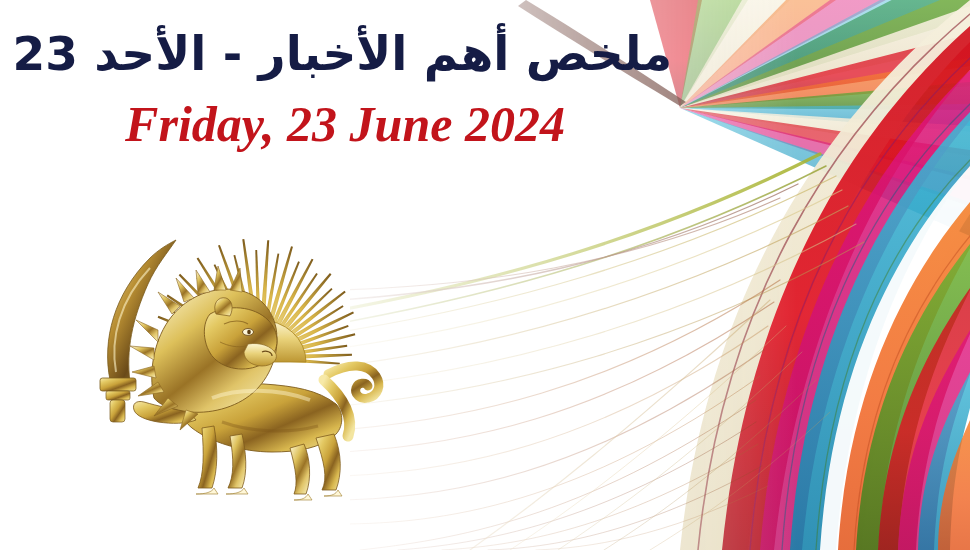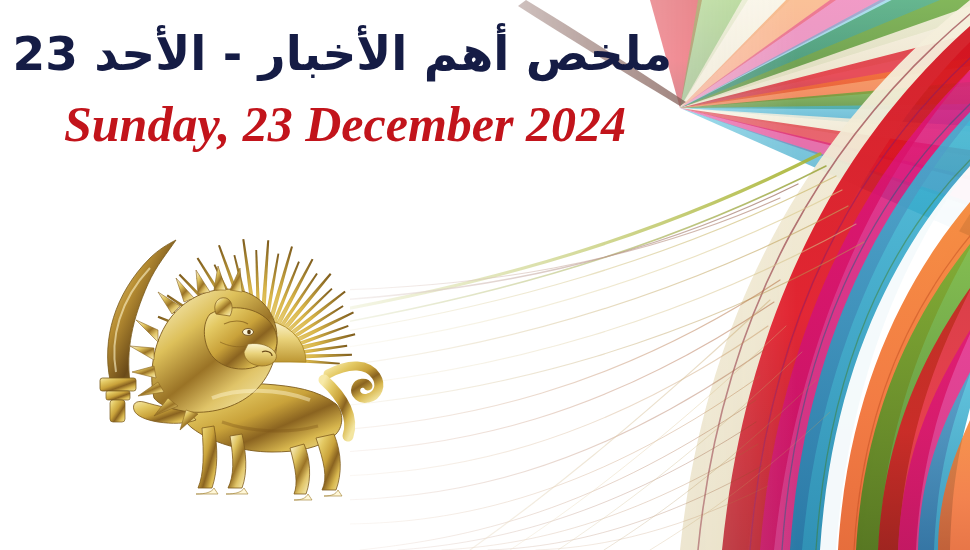--- a/index.html
+++ b/index.html
@@ -217,21 +217,21 @@
         <path d="M160,550 C226,506 310,444 436,326" stroke="#d4b97e" stroke-width="1" opacity="0.45"></path>
         <path d="M208,550 C264,512 340,458 452,352" stroke="#c2a66c" stroke-width="1" opacity="0.42"></path>
         <path d="M254,550 C304,518 370,472 466,380" stroke="#b08c52" stroke-width="1" opacity="0.4"></path>
         <path d="M300,550 C342,524 398,488 480,412" stroke="#c09a60" stroke-width="0.9" opacity="0.38"></path>
       </g>
     </svg>
   </div>
 
   <div class="text-block">
     <h1 class="arabic-title">ملخص أهم الأخبار - الأحد 23 يونيو</h1>
-    <div class="english-date">Sunday, 23 December 2024</div>
+    <div class="english-date">Friday, 23 June 2024</div>
   </div>
 
   <div class="emblem">
     <svg viewBox="0 0 300 282" xmlns="http://www.w3.org/2000/svg" aria-hidden="true">
       <defs>
         <linearGradient id="goldBody" x1="0" y1="0" x2="1" y2="1">
           <stop offset="0%" stop-color="#f7e9a8"></stop>
           <stop offset="22%" stop-color="#e3c862"></stop>
           <stop offset="45%" stop-color="#c9a23a"></stop>
           <stop offset="62%" stop-color="#8a6320"></stop>

